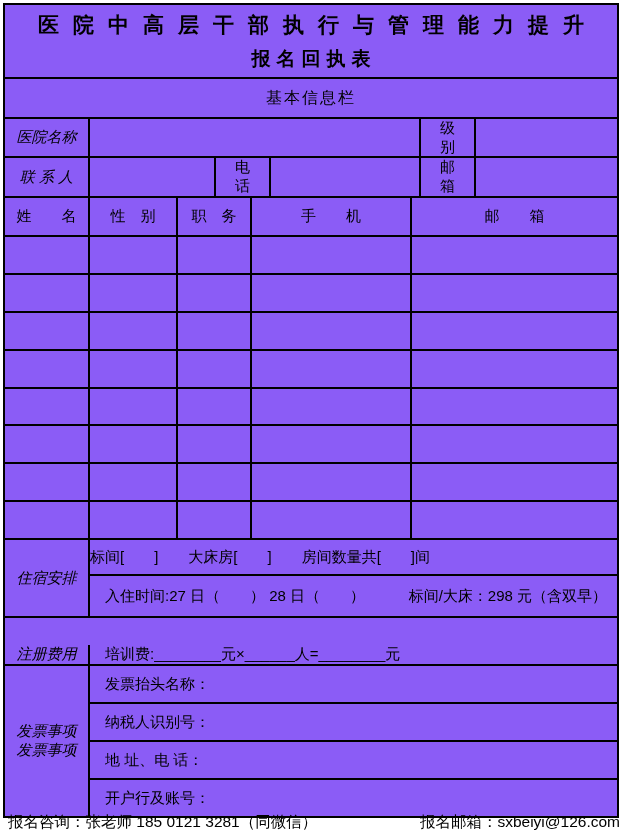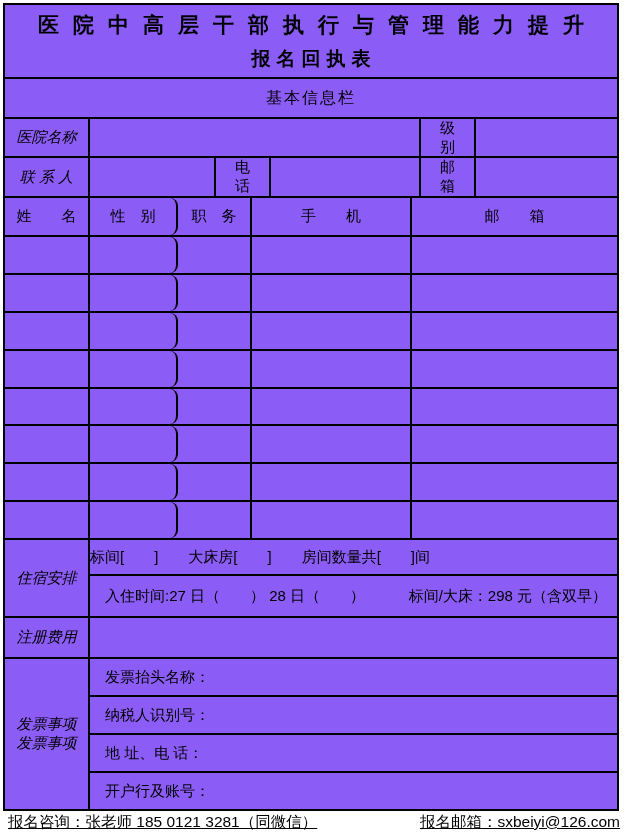--- a/index.html
+++ b/index.html
@@ -42,42 +42,42 @@
   .w-label{width:85px;font-style:italic;}
   .w-hospital-val{width:331px;}
   .w-small{width:55px;}
   .w-contact-val{width:126px;}
   .w-phone-val{width:150px;}
   .flex1{flex:1;}
   
   .r-thead{height:39px;}
   .attendee-row{height:37.875px;}
   .ac0{width:85px;}
-  .ac1{width:88px;border-radius:8px;}
+  .ac1{width:88px;}
   .ac2{width:74px;}
   .ac3{width:160px;}
   .ac4{flex:1;border-right:none;}
   
   .r-accom{height:78px;}
   .accom-right{flex:1;display:flex;flex-direction:column;border-right:none;padding:0;align-items:stretch;}
   .accom-line1{height:36px;box-sizing:border-box;border-bottom:2px solid #000;display:flex;align-items:center;font-size:15px;}
   .accom-line2{flex:1;display:flex;align-items:center;justify-content:space-between;padding:0 10px 0 15px;font-size:15px;border-radius:6px;}
   
-  .r-fee{height:41px;}
+  .r-fee{height:48px;align-items:flex-end;}
   .fee-content{flex:1;border-right:none;padding-left:15px;}
   
   .r-invoice{height:150px;border-bottom:none;}
   .invoice-right{flex:1;display:flex;flex-direction:column;border-right:none;padding:0;align-items:stretch;}
   .invoice-line{flex:1;display:flex;align-items:center;padding-left:15px;font-size:15px;box-sizing:border-box;border-bottom:2px solid #000;}
   .invoice-line.last-line{border-bottom:none;}
   
   .footer{
     position:absolute;left:0;top:812px;width:627px;height:21px;
     display:flex;justify-content:space-between;align-items:center;
-    padding:0 7px 0 8px;box-sizing:border-box;font-size:15.5px;text-decoration:underline;
+    padding:0 7px 0 8px;box-sizing:border-box;font-size:15.5px;
   }
 </style>
 </head>
 <body>
 
 <div class="sheet">
   <div class="form-table">
 
     <div class="title-row">
       <div class="title1">医院中高层干部执行与管理能力提升</div>
@@ -180,20 +180,21 @@
         <div class="accom-line1">标间[　　]　　大床房[　　]　　房间数量共[　　]间</div>
         <div class="accom-line2">
           <span>入住时间:27 日（　　） 28 日（　　）</span>
           <span>标间/大床：298 元（含双早）</span>
         </div>
       </div>
     </div>
 
     <div class="row r-fee">
       <div class="cell center w-label">注册费用</div>
+      <div class="cell fee-content last">培训费:________元×______人=________元</div>
     </div>
 
     <div class="row r-invoice no-bb">
       <div class="cell center pre w-label">发票事项
 发票事项</div>
       <div class="cell invoice-right last">
         <div class="invoice-line">发票抬头名称：</div>
         <div class="invoice-line">纳税人识别号：</div>
         <div class="invoice-line">地 址、电 话：</div>
         <div class="invoice-line last-line">开户行及账号：</div>

